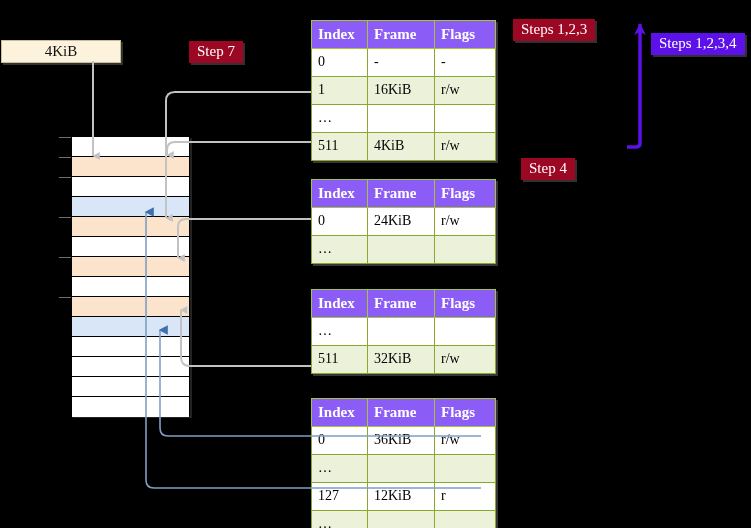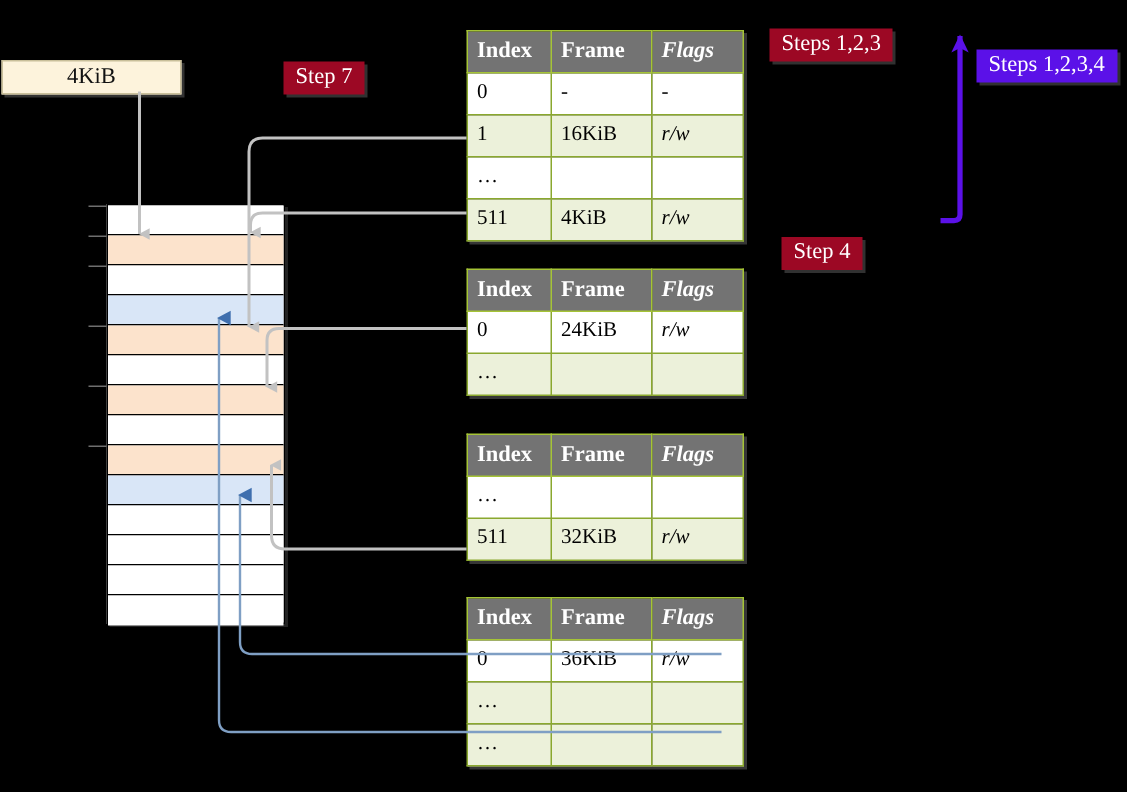--- a/index.html
+++ b/index.html
@@ -40,27 +40,27 @@
 
   
   .tick{position:absolute;height:1px;background:#6e6e6e;width:12px;left:59px;}
 
   
   .ptable{position:absolute;border-collapse:collapse;
           box-shadow:2px 2px 0 rgba(120,120,120,.45);}
   .ptable td,.ptable th{border:1px solid #8aa82e;
           font-size:14px;line-height:14px;padding:5px 6px 6px 6px;
           text-align:left;color:#000;background:#ffffff;height:16px;}
-  .ptable th{background:#737373;color:#ffffff;font-weight:bold;
+  .ptable th{background:#8b5cf6;color:#ffffff;font-weight:bold;
           border:1px solid #a5c436;font-size:15px;}
   .ptable tr.alt td{background:#ecf1da;}
   .ptable td.hl{background:#ffffaa;}
   .cw-idx{width:43px;}
   .cw-frm{width:54px;}
-  .cw-flg{width:48px;font-style:italic;}
+  .cw-flg{width:48px;}
 
   #t1{left:311px;top:20px;}
   #t2{left:311px;top:179px;}
   #t3{left:311px;top:289px;}
   #t4{left:311px;top:398px;}
 
   svg.ovl{position:absolute;left:0;top:0;width:751px;height:528px;
           pointer-events:none;}
 </style>
 </head>
@@ -176,20 +176,25 @@
         <tr>
           <td class="cw-idx">0</td>
           <td class="cw-frm">36KiB</td>
           <td class="cw-flg">r/w</td>
         </tr>
         <tr class="alt">
           <td class="cw-idx">…</td>
           <td class="cw-frm"></td>
           <td class="cw-flg"></td>
         </tr>
+        <tr>
+          <td class="cw-idx">127</td>
+          <td class="cw-frm">12KiB</td>
+          <td class="cw-flg">r</td>
+        </tr>
         <tr class="alt">
           <td class="cw-idx">…</td>
           <td class="cw-frm"></td>
           <td class="cw-flg"></td>
         </tr>
       </tbody>
     </table>
 
   <svg class="ovl">
     <defs>

